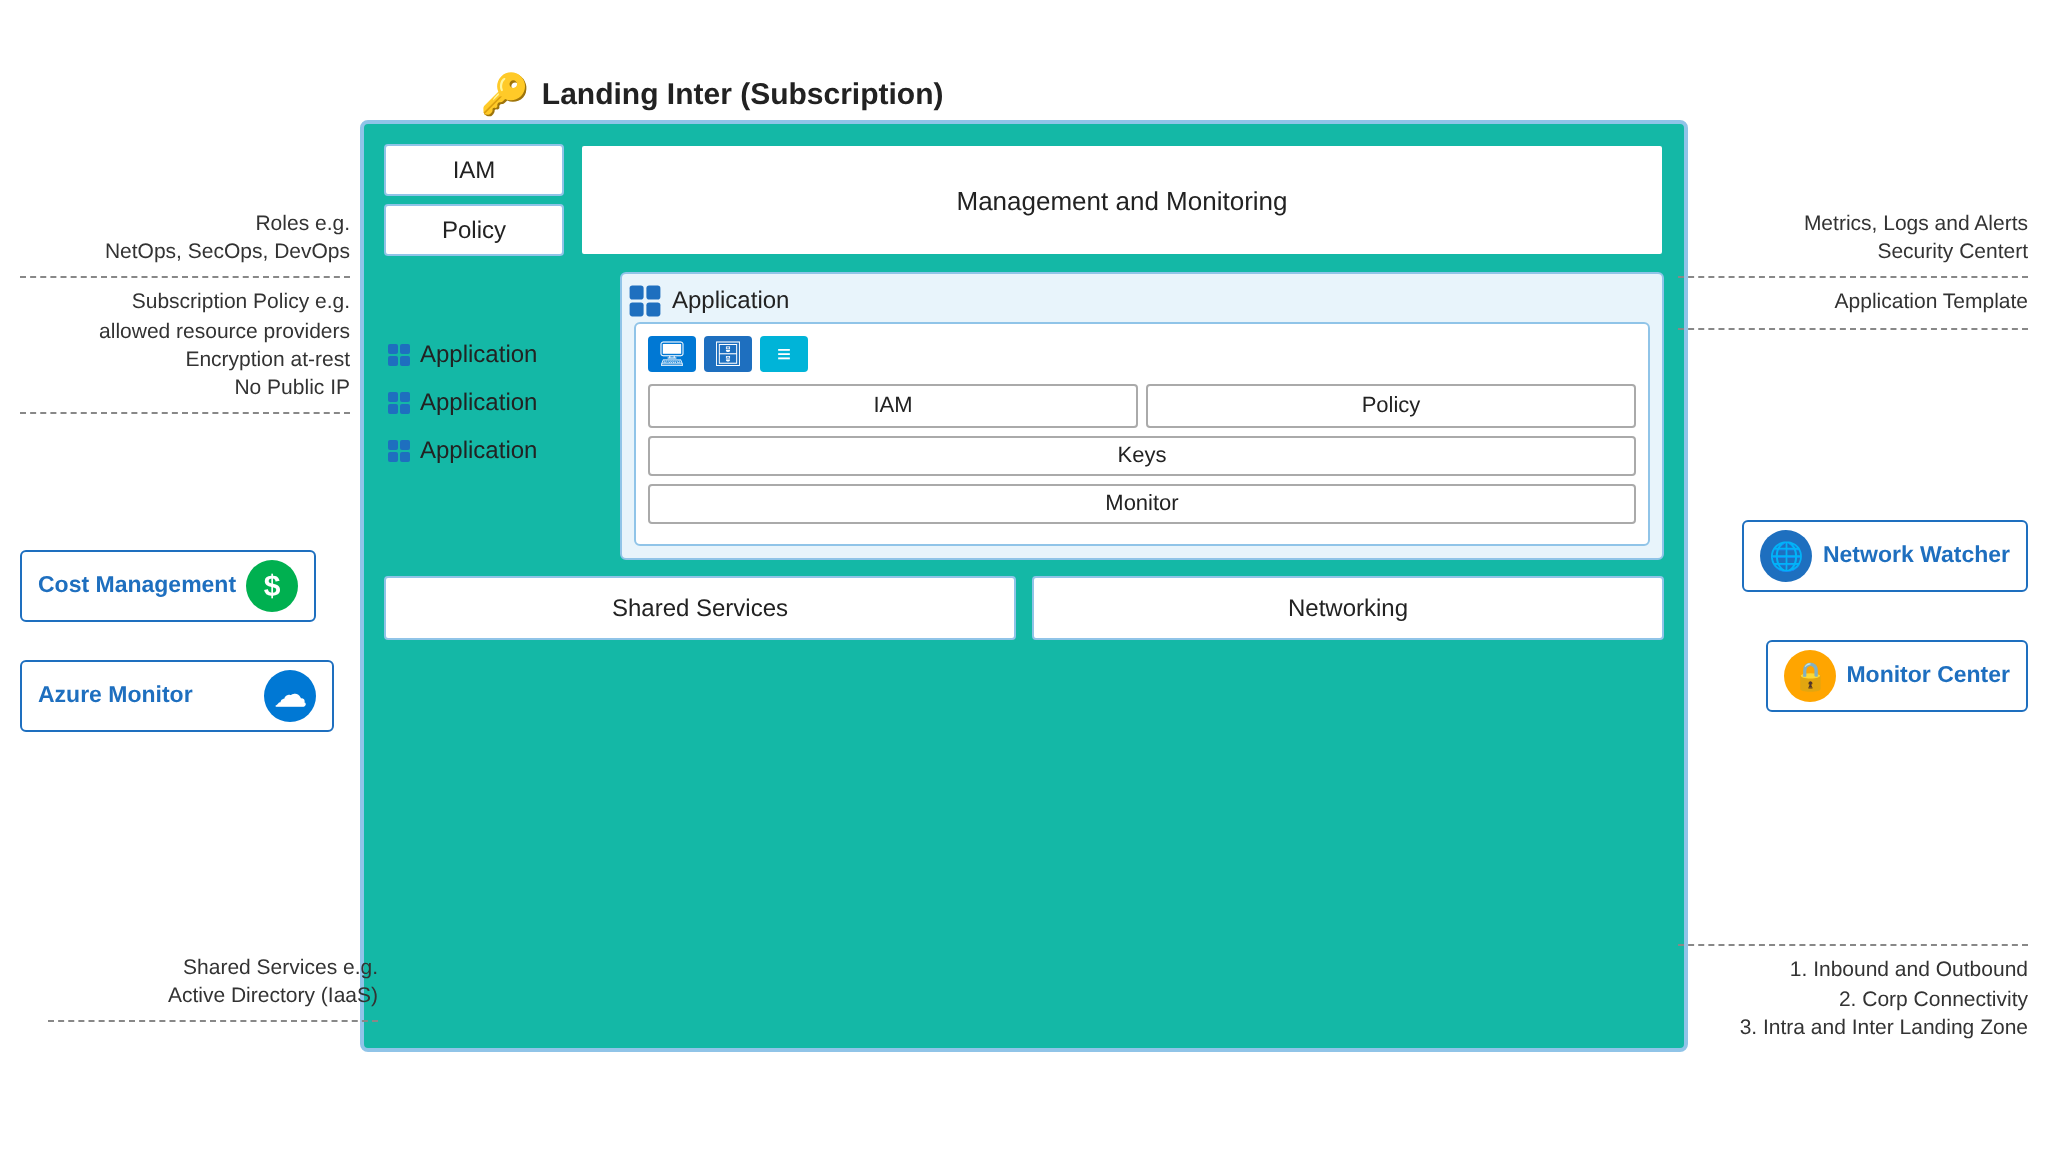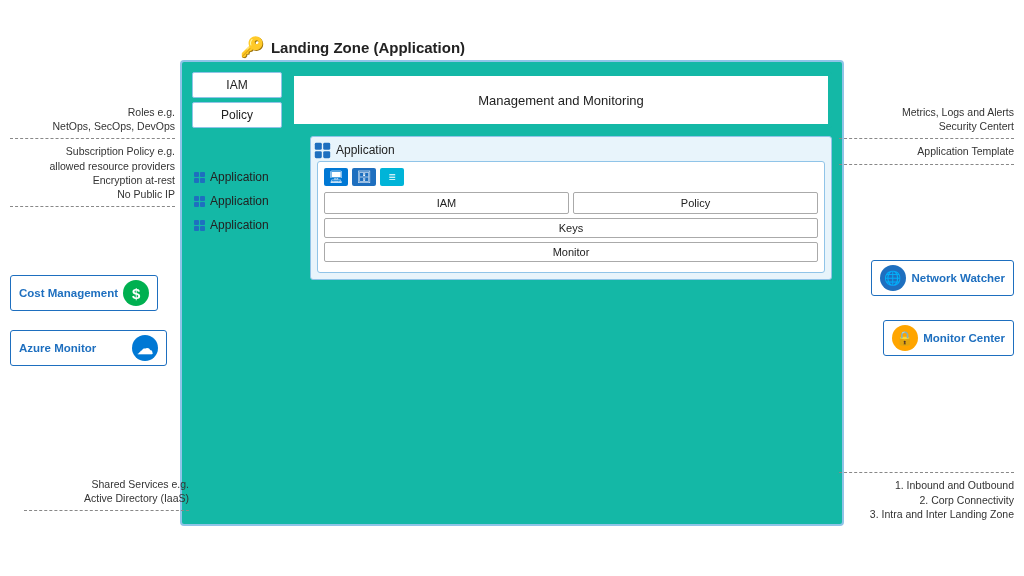--- a/index.html
+++ b/index.html
@@ -60,21 +60,21 @@
       background: #fff;
       text-align: center;
       padding: 5px 8px;
       font-size: 12px;
       color: #222;
       border-radius: 2px;
     }
 
     .mgmt-box {
       flex: 1;
-      border: 4px solid #14b8a6;
+      border: 1px solid #14b8a6;
       background: #fff;
       text-align: center;
       padding: 10px 8px;
       font-size: 13px;
       color: #222;
       border-radius: 2px;
       display: flex;
       align-items: center;
       justify-content: center;
     }
@@ -272,21 +272,21 @@
       border: none;
       border-top: 1px dashed #888;
       margin: 5px 0;
     }
   </style>
 </head>
 <body>
 
 <div class="landing-zone-title">
   <span class="key-icon">🔑</span>
-  <span>Landing Zone (Application)</span>
+  <span>Landing Inter (Subscription)</span>
 </div>
 
 <div class="outer-container">
 
   <div class="top-row">
     <div class="iam-policy-col">
       <div class="box">IAM</div>
       <div class="box">Policy</div>
     </div>
     <div class="mgmt-box">
@@ -352,20 +352,24 @@
         <div class="inner-box-row">
           <div class="inner-box">IAM</div>
           <div class="inner-box">Policy</div>
         </div>
         <div class="inner-box-full">Keys</div>
         <div class="inner-box-full">Monitor</div>
       </div>
     </div>
   </div>
 
+  <div class="bottom-row">
+    <div class="shared-box">Shared Services</div>
+    <div class="shared-box">Networking</div>
+  </div>
 
 </div>
 
 <div style="position:absolute; left:10px; top:105px; width:165px;">
   <div class="ann-block">Roles e.g.<br>NetOps, SecOps, DevOps</div>
   <hr class="dash">
   <div class="ann-block">Subscription Policy e.g.<br>allowed resource providers<br>Encryption at-rest<br>No Public IP</div>
   <hr class="dash">
 </div>
 

